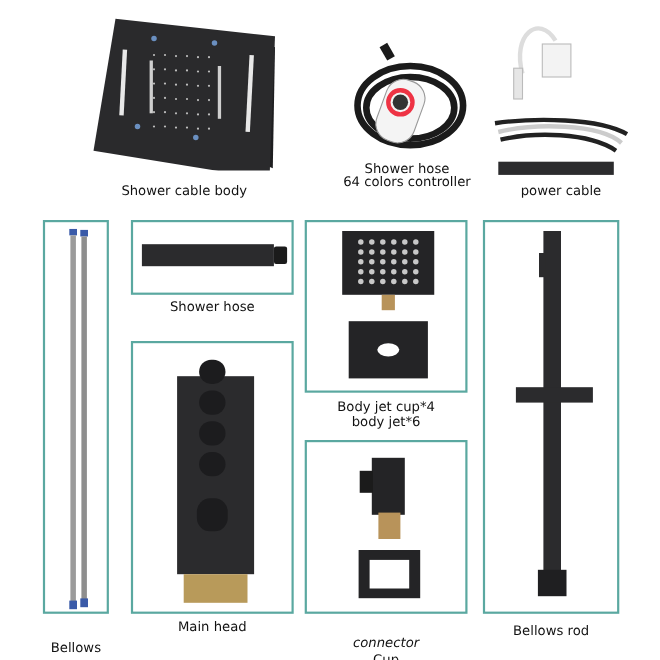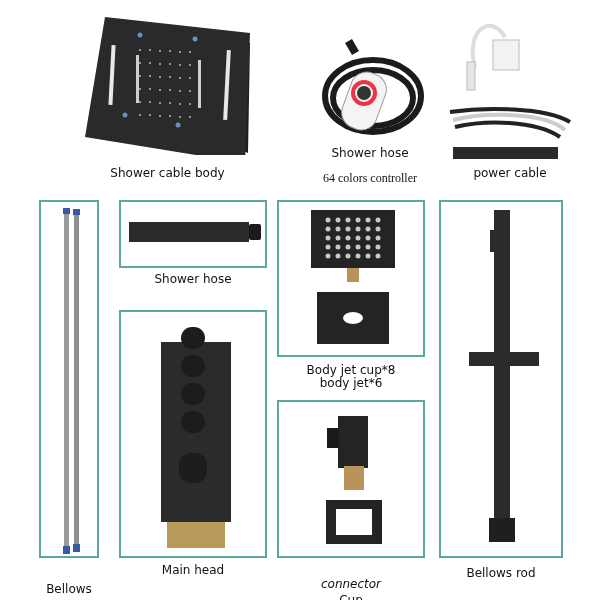--- a/index.html
+++ b/index.html
@@ -70,21 +70,21 @@
   <svg width="110" height="100" viewBox="0 0 110 100">
     <ellipse cx="55" cy="58" rx="48" ry="36" fill="none" stroke="#1b1b1b" stroke-width="6"></ellipse>
     <ellipse cx="55" cy="60" rx="40" ry="28" fill="none" stroke="#1b1b1b" stroke-width="6"></ellipse>
     <rect x="30" y="2" width="8" height="14" fill="#1b1b1b" transform="rotate(-30 34 9)"></rect>
     <rect x="28" y="34" width="36" height="58" rx="16" fill="#f4f4f4" stroke="#999" transform="rotate(20 46 63)"></rect>
     <circle cx="46" cy="55" r="11" fill="none" stroke="#e34" stroke-width="4"></circle>
     <circle cx="46" cy="55" r="7" fill="#333"></circle>
   </svg>
 </div>
 <div class="label" style="left:305px;top:146px;width:130px;">Shower hose</div>
-<div class="label" style="left:305px;top:171px;width:130px;font-family:Liberation Serif, serif;">64 colors controller</div>
+<div class="label" style="left:305px;top:158px;width:130px;">64 colors controller</div>
 
 <div class="abs" style="left:445px;top:12px;width:130px;height:150px;">
   <svg width="130" height="150" viewBox="0 0 130 150">
     <path d="M30 55 C20 20, 45 0, 60 25" fill="none" stroke="#ddd" stroke-width="4"></path>
     <rect x="22" y="50" width="8" height="28" fill="#e6e6e6" stroke="#bbb"></rect>
     <rect x="48" y="28" width="26" height="30" fill="#f3f3f3" stroke="#bbb"></rect>
     <path d="M5 100 C40 95, 100 95, 125 110" fill="none" stroke="#222" stroke-width="4"></path>
     <path d="M8 108 C40 100, 100 100, 120 118" fill="none" stroke="#ccc" stroke-width="4"></path>
     <path d="M10 115 C40 108, 90 108, 115 125" fill="none" stroke="#222" stroke-width="4"></path>
     <rect x="8" y="135" width="105" height="12" fill="#2b2b2d"></rect>
@@ -160,21 +160,21 @@
           <circle cx="47" cy="46" r="2.5"></circle>
           <circle cx="57" cy="46" r="2.5"></circle>
           <circle cx="67" cy="46" r="2.5"></circle>
       </g>
       <rect x="36" y="58" width="12" height="14" fill="#b8935a"></rect>
       <rect x="6" y="82" width="72" height="52" fill="#242426"></rect>
       <ellipse cx="42" cy="108" rx="10" ry="6" fill="#fff"></ellipse>
     </svg>
   </div>
 </div>
-<div class="label" style="left:277px;top:363px;width:148px;">Body jet cup*8</div>
+<div class="label" style="left:277px;top:363px;width:148px;">Body jet cup*4</div>
 <div class="label" style="left:277px;top:376px;width:148px;">body jet*6</div>
 
 <div class="box" style="left:277px;top:400px;width:148px;height:158px;">
   <div class="abs" style="left:45px;top:14px;width:60px;height:128px;">
     <svg width="60" height="128" viewBox="0 0 60 128">
       <rect x="14" y="0" width="30" height="52" fill="#242426"></rect>
       <rect x="3" y="12" width="12" height="20" fill="#1b1b1b"></rect>
       <rect x="20" y="50" width="20" height="24" fill="#b8935a"></rect>
       <rect x="2" y="84" width="56" height="44" fill="#242426"></rect>
       <rect x="12" y="93" width="36" height="26" fill="#fff"></rect>

